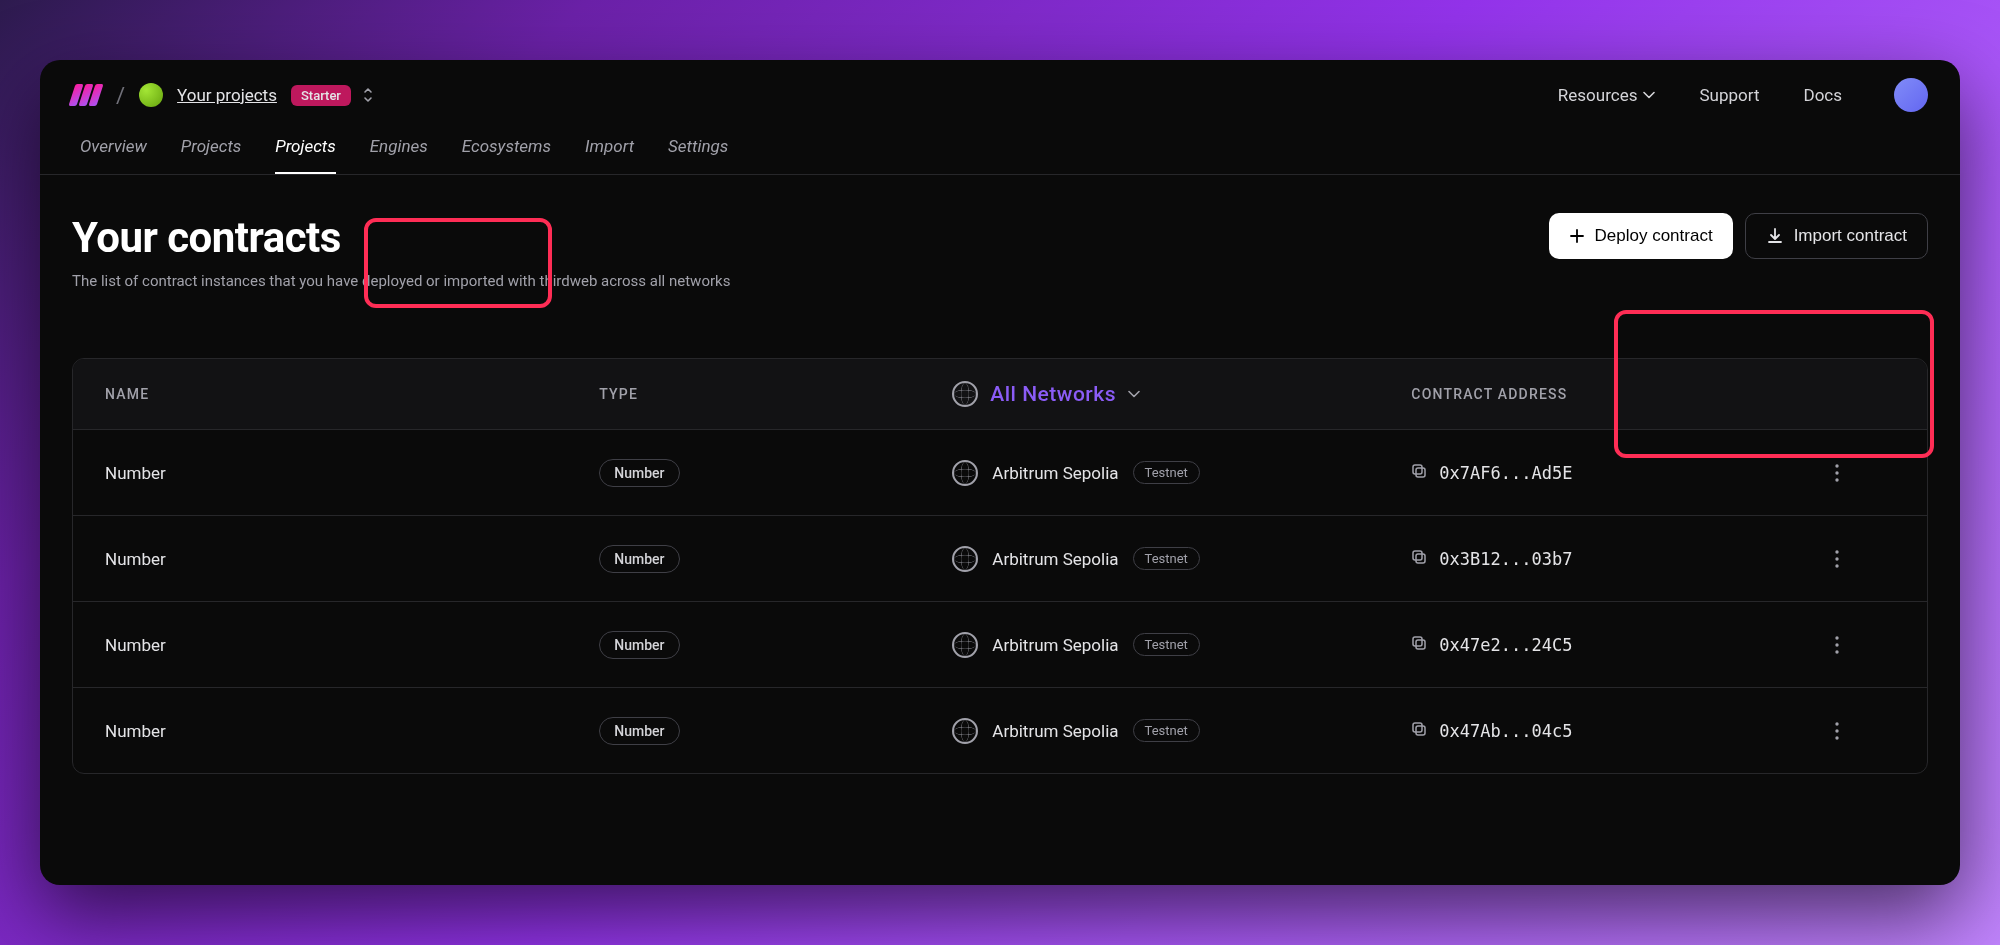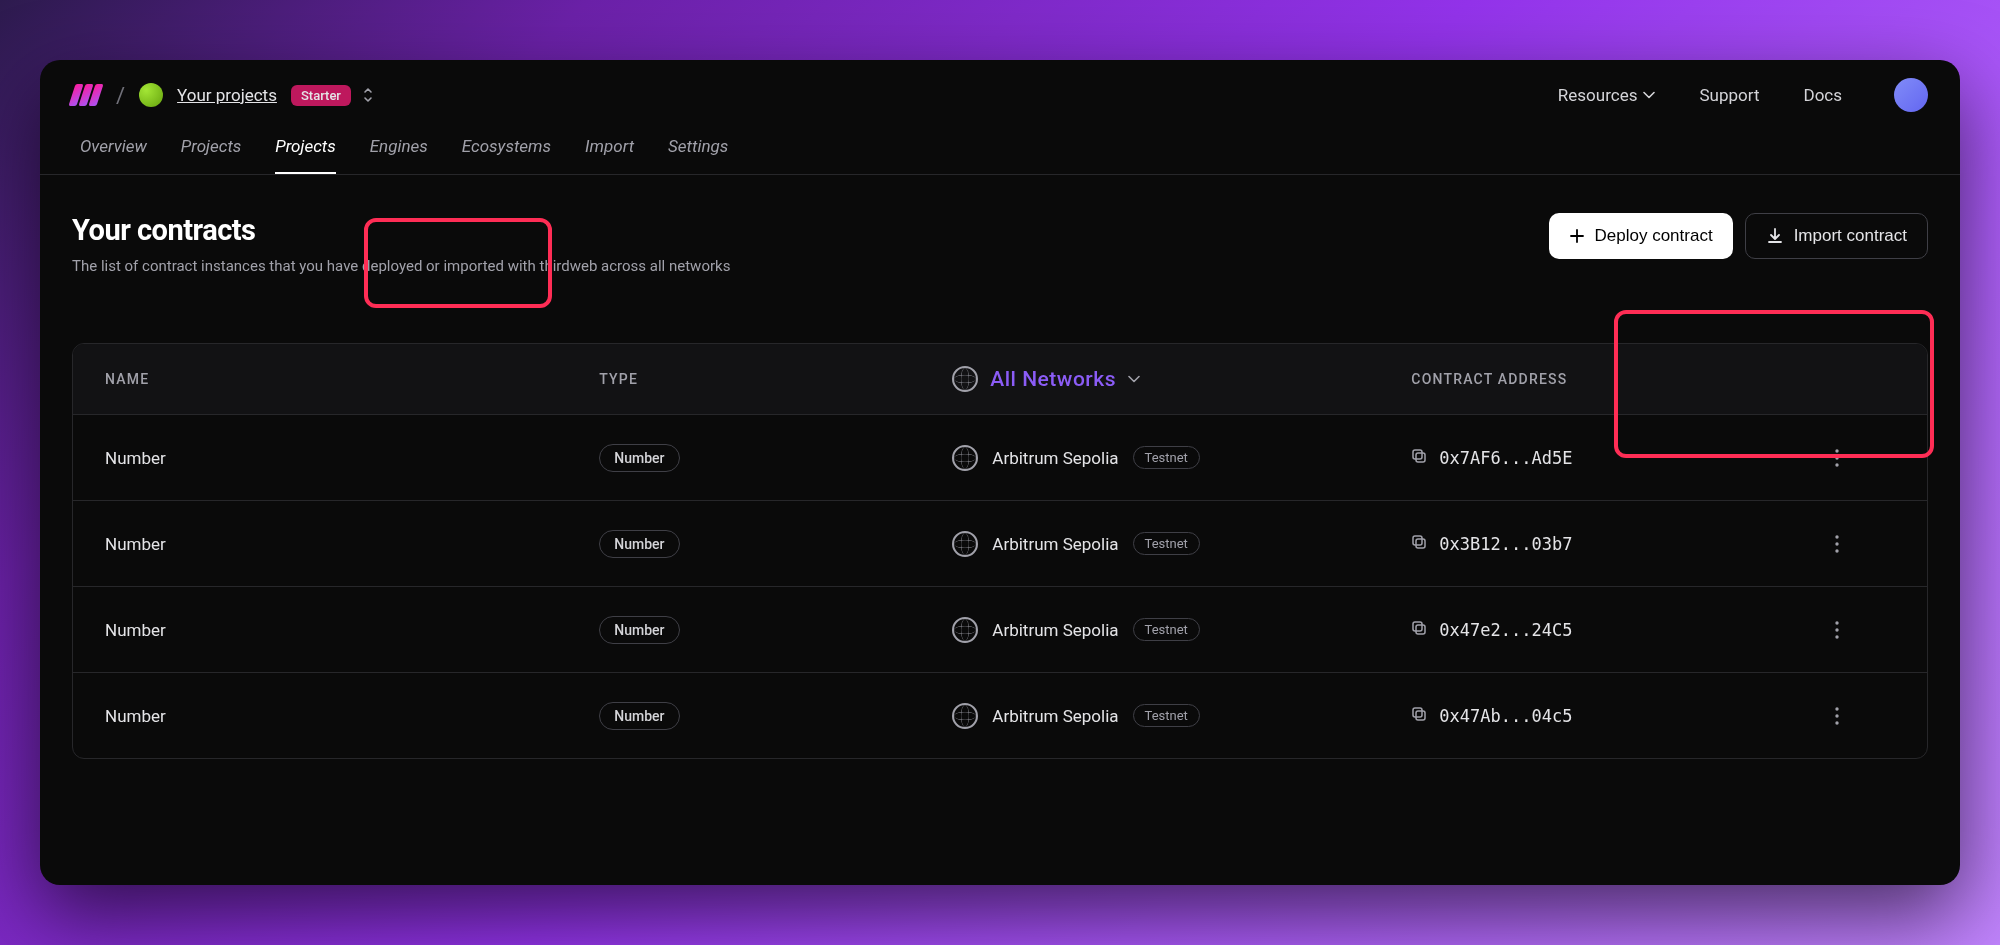--- a/index.html
+++ b/index.html
@@ -98,21 +98,21 @@
 }
 .hl-box {
   position: absolute;
   border: 4px solid #ff2d55;
   border-radius: 12px;
   pointer-events: none;
   z-index: 10;
 }
 .content { padding: 38px 32px 0 32px; }
 .header-row { display: flex; justify-content: space-between; align-items: flex-start; }
-.title { color: #fff; font-size: 29px; font-weight: 700; letter-spacing: -0.5px; }
+.title { color: #fff; font-size: 42px; font-weight: 700; letter-spacing: -0.5px; }
 .subtitle { color: #a1a1aa; font-size: 15px; margin-top: 10px; }
 .actions { display: flex; gap: 12px; }
 .btn {
   display: flex; align-items: center; gap: 10px;
   font-size: 17px;
   padding: 12px 20px;
   border-radius: 10px;
   cursor: pointer;
   border: 1px solid #3f3f46;
   background: transparent;

